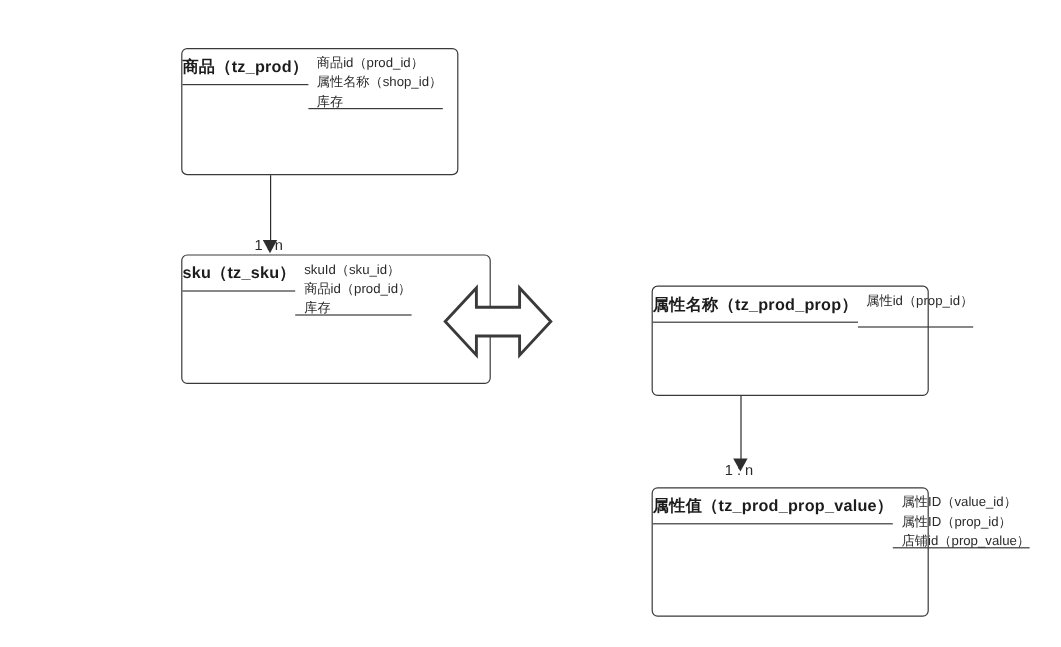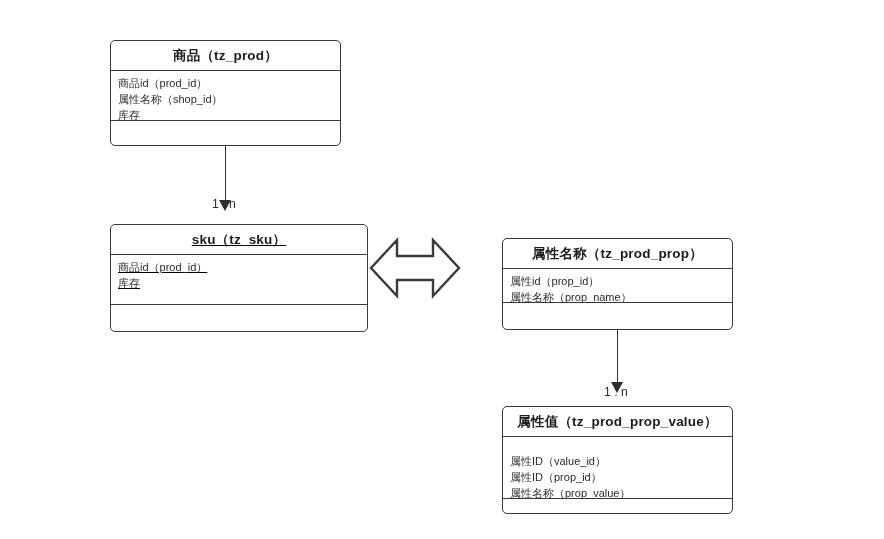--- a/index.html
+++ b/index.html
@@ -21,21 +21,22 @@
   }
 
   
   .entity {
     position: absolute;
     box-sizing: border-box;
     background: #ffffff;
     border: 1.6px solid #3a3a3a;
     border-radius: 5px;
     display: flex;
-    flex-direction: column;
+    flex-direction: row;
+    margin-left: 41px;
   }
   .entity-header {
     box-sizing: border-box;
     height: 30px;
     line-height: 30px;
     text-align: center;
     font-size: 13.5px;
     font-weight: bold;
     color: #1c1c1c;
     border-bottom: 1.6px solid #3a3a3a;
@@ -97,44 +98,44 @@
   <div class="entity" style="left:110px; top:40px; width:231px; height:106px;">
     <div class="entity-header">商品（tz_prod）</div>
     <div class="entity-attrs" style="height:50px;">
       <div class="attr-row">商品id（prod_id）</div>
       <div class="attr-row">属性名称（shop_id）</div>
       <div class="attr-row">库存</div>
     </div>
     <div class="entity-footer"></div>
   </div>
 
-  <div class="entity" style="left:110px; top:224px; width:258px; height:108px;text-decoration:underline;">
+  <div class="entity" style="left:110px; top:212px; width:258px; height:108px;">
     <div class="entity-header">sku（tz_sku）</div>
     <div class="entity-attrs" style="height:50px;">
+      <div class="attr-row">skuId（sku_id）</div>
       <div class="attr-row">商品id（prod_id）</div>
       <div class="attr-row">库存</div>
     </div>
     <div class="entity-footer"></div>
   </div>
 
   <div class="entity" style="left:502px; top:238px; width:231px; height:92px;">
     <div class="entity-header">属性名称（tz_prod_prop）</div>
     <div class="entity-attrs" style="height:34px;">
       <div class="attr-row">属性id（prop_id）</div>
-      <div class="attr-row">属性名称（prop_name）</div>
     </div>
     <div class="entity-footer"></div>
   </div>
 
-  <div class="entity" style="left:502px; top:406px; width:231px; height:108px;gap:12px;">
+  <div class="entity" style="left:502px; top:406px; width:231px; height:108px;">
     <div class="entity-header">属性值（tz_prod_prop_value）</div>
     <div class="entity-attrs" style="height:50px;">
       <div class="attr-row">属性ID（value_id）</div>
       <div class="attr-row">属性ID（prop_id）</div>
-      <div class="attr-row">属性名称（prop_value）</div>
+      <div class="attr-row">店铺id（prop_value）</div>
     </div>
     <div class="entity-footer"></div>
   </div>
 
   <div class="connector" style="left:0; top:0; width:0; height:0;">
     <div class="conn-line" style="left:225px; top:146px; height:56px;"></div>
     <div class="conn-head" style="left:219px; top:200px;"></div>
     <div class="conn-label" style="left:212px; top:173px;">1 : n</div>
   </div>
 

